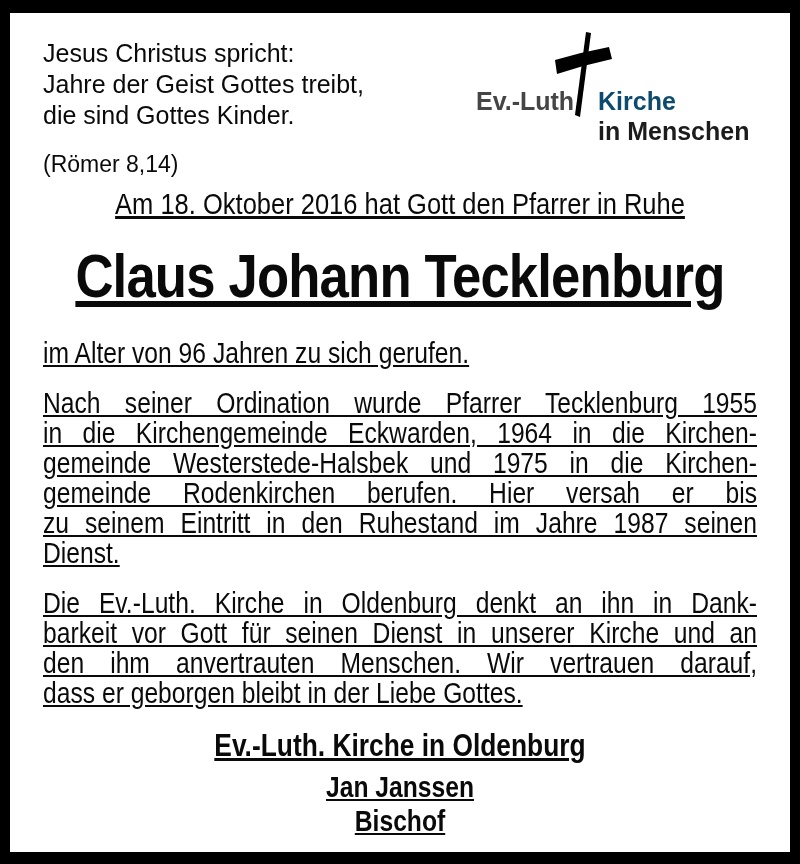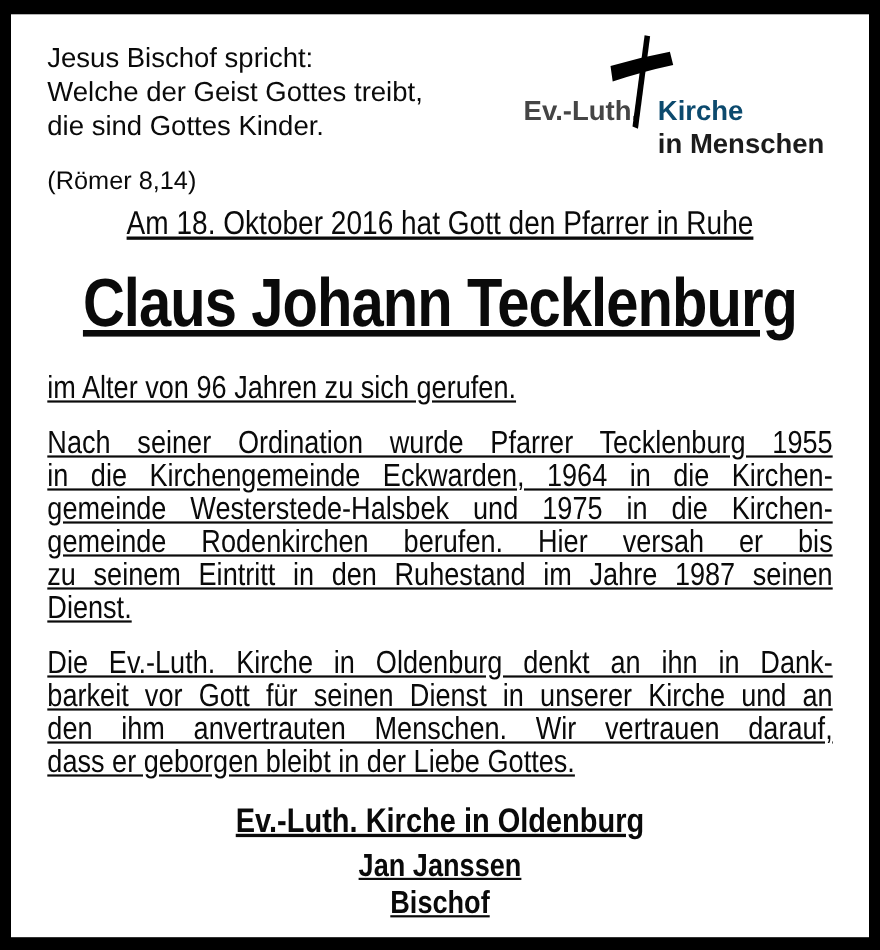--- a/index.html
+++ b/index.html
@@ -50,22 +50,22 @@
   .sig-title { font-size: 29px; line-height: 34px; font-weight: 700; }
 </style>
 </head>
 <body>
 
 <div class="frame">
   <div class="sheet">
 
     <div class="header">
       <div class="quote-block">
-        <div class="quote-line">Jesus Bischof spricht:</div>
-        <div class="quote-line">Welche der Geist Gottes treibt,</div>
+        <div class="quote-line">Jesus Christus spricht:</div>
+        <div class="quote-line">Jahre der Geist Gottes treibt,</div>
         <div class="quote-line">die sind Gottes Kinder.</div>
         <div class="quote-ref">(Römer 8,14)</div>
       </div>
 
       <div class="logo">
         <span class="logo-left">Ev.-Luth.</span>
         <svg class="cross-svg" width="66" height="96" viewBox="0 0 66 96" aria-hidden="true">
           <path d="M34 3 L39 4 L28 88 L23 86 Z" fill="#000"></path>
           <path d="M3 31 Q30 23 57 18 L60 30 Q32 36 5 45 Z" fill="#000"></path>
         </svg>

